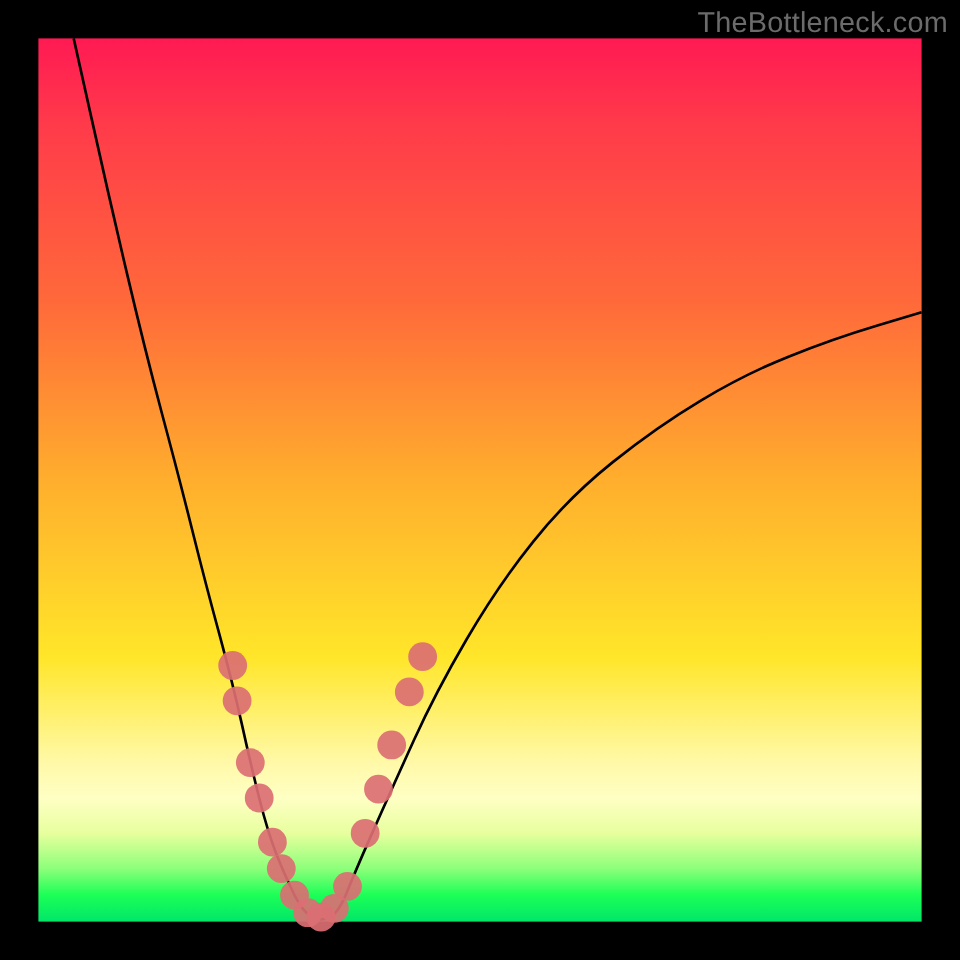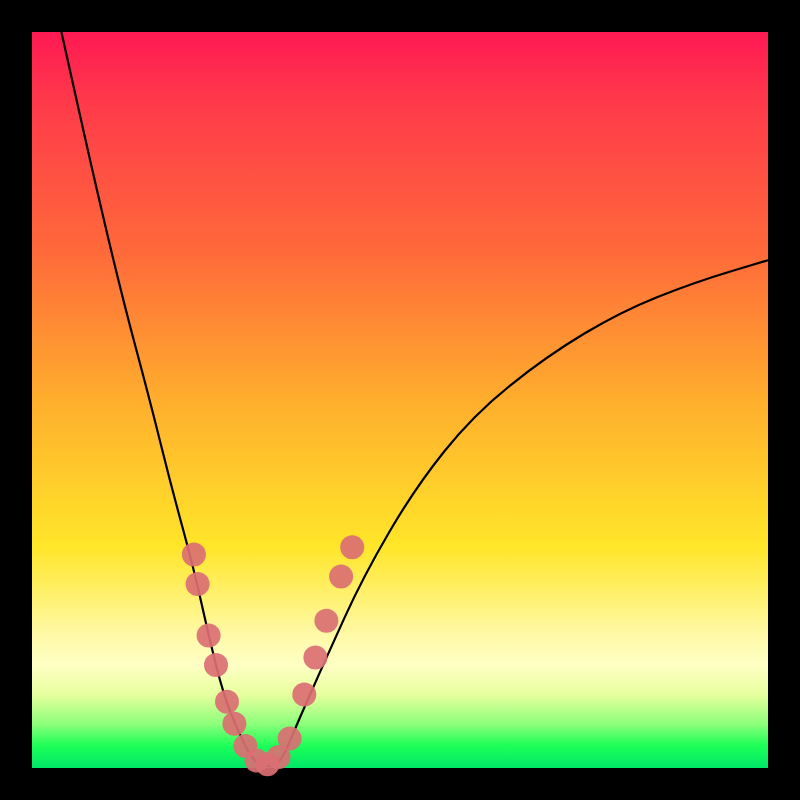--- a/index.html
+++ b/index.html
@@ -53,20 +53,21 @@
     inset: 0;
     width: 736px;
     height: 736px;
     overflow: visible;
   }
 </style>
 </head>
 <body>
 
 <div class="frame">
+  <div class="watermark">TheBottleneck.com</div>
 
   <div class="plot">
     <svg class="curve" viewBox="0 0 736 736">
       <path id="curvePath" fill="none" stroke="#000000" stroke-width="2.2" d="M 29.4 0.0 Q 29.4 0.0 44.2 66.2 Q 58.9 132.5 73.6 195.0 Q 88.3 257.6 103.0 312.8 Q 117.8 368.0 128.8 412.2 Q 139.8 456.3 150.9 496.8 Q 161.9 537.3 169.3 570.4 Q 176.6 603.5 184.0 633.0 Q 191.4 662.4 198.7 680.8 Q 206.1 699.2 213.4 713.9 Q 220.8 728.6 228.2 732.3 Q 235.5 736.0 242.9 732.3 Q 250.2 728.6 257.6 710.2 Q 265.0 691.8 279.7 658.7 Q 294.4 625.6 312.8 585.1 Q 331.2 544.6 357.0 500.5 Q 382.7 456.3 412.2 419.5 Q 441.6 382.7 478.4 353.3 Q 515.2 323.8 552.0 301.8 Q 588.8 279.7 625.6 265.0 Q 662.4 250.2 699.2 239.2 T 736.0 228.2"></path>
       <g id="markerGroup">
           <rect x="149.9" y="510.6" width="24.0" height="24.0" rx="12.0" fill="#db6f73" fill-opacity="0.92"></rect>
           <rect x="153.6" y="540.0" width="24.0" height="24.0" rx="12.0" fill="#db6f73" fill-opacity="0.92"></rect>
           <rect x="164.6" y="591.5" width="24.0" height="24.0" rx="12.0" fill="#db6f73" fill-opacity="0.92"></rect>
           <rect x="172.0" y="621.0" width="24.0" height="24.0" rx="12.0" fill="#db6f73" fill-opacity="0.92"></rect>
           <rect x="183.0" y="657.8" width="24.0" height="24.0" rx="12.0" fill="#db6f73" fill-opacity="0.92"></rect>

